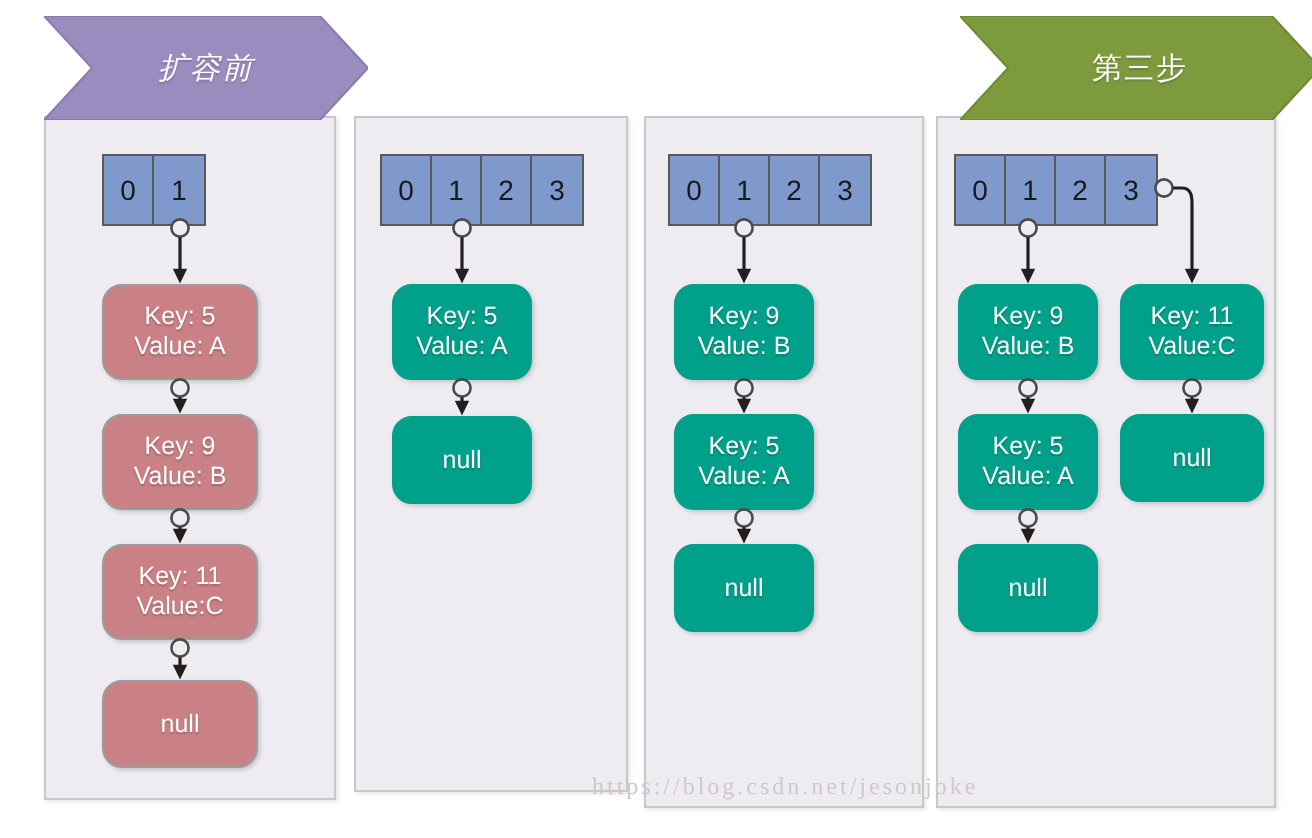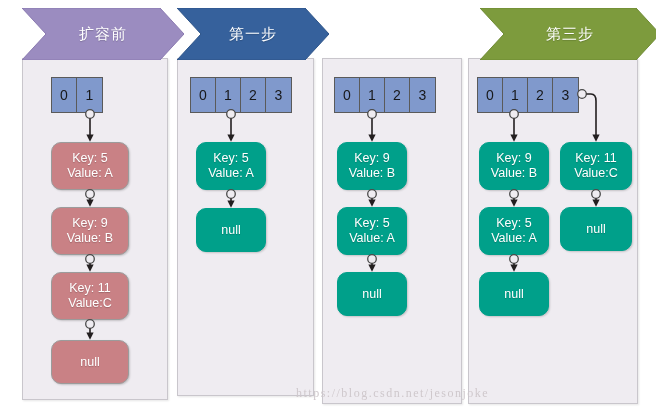--- a/index.html
+++ b/index.html
@@ -67,33 +67,27 @@
 </head>
 <body>
 
 <div id="stage">
 
   <div class="panel" style="left:22px;top:58px;width:146px;height:342px;"></div>
   <div class="panel" style="left:177px;top:58px;width:137px;height:338px;"></div>
   <div class="panel" style="left:322px;top:58px;width:140px;height:346px;"></div>
   <div class="panel" style="left:468px;top:58px;width:170px;height:346px;"></div>
 
-  <div class="banner" style="left:22px;top:8px;width:162px;">
+  <div class="banner" style="left:22px;top:8px;width:162px;font-style:italic;">
     <svg class="shape" viewBox="0 0 162 52" preserveAspectRatio="none">
       <path d="M0,0 L138,0 L162,26 L138,52 L0,52 L24,26 Z" fill="#9b8cc0" stroke="#8a7ab0" stroke-width="1"></path>
     </svg>
     <span class="lbl">扩容前</span>
   </div>
 
-  <div class="banner" style="left:177px;top:8px;width:152px;">
-    <svg class="shape" viewBox="0 0 152 52" preserveAspectRatio="none">
-      <path d="M0,0 L128,0 L152,26 L128,52 L0,52 L24,26 Z" fill="#36619c" stroke="#2f5589" stroke-width="1"></path>
-    </svg>
-    <span class="lbl">第一步</span>
-  </div>
 
 
   <div class="banner" style="left:480px;top:8px;width:180px;">
     <svg class="shape" viewBox="0 0 180 52" preserveAspectRatio="none">
       <path d="M0,0 L156,0 L180,26 L156,52 L0,52 L24,26 Z" fill="#7d9b3d" stroke="#6e8a33" stroke-width="1"></path>
     </svg>
     <span class="lbl">第三步</span>
   </div>
 
   <div class="array" style="left:51px;top:77px;">

